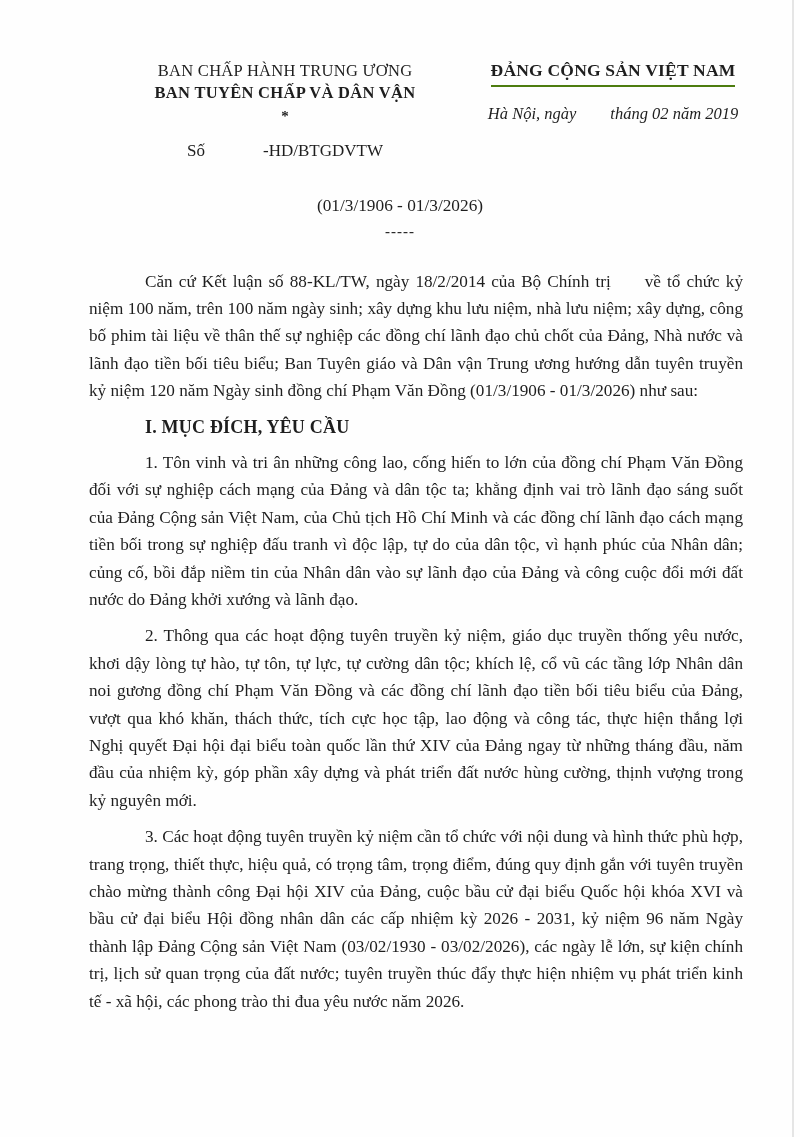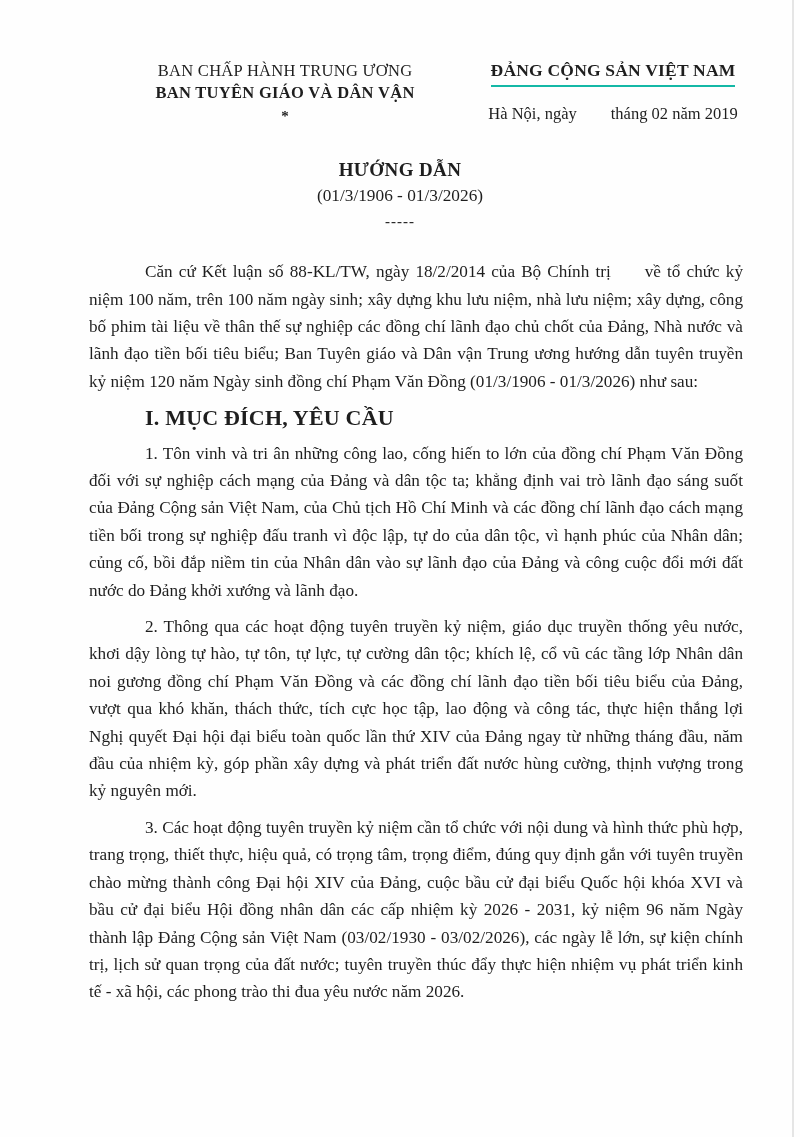--- a/index.html
+++ b/index.html
@@ -63,26 +63,27 @@
   }
   .national-block {
     width: 340px;
     text-align: center;
   }
   .party-name {
     display: inline-block;
     font-size: 17.5px;
     font-weight: bold;
     letter-spacing: 0.2px;
-    border-bottom: 2px solid #14b8a6;
+    border-bottom: 2px solid #4d7c0f;
     padding-bottom: 4px;
   }
   .place-date {
     margin-top: 17px;
     font-size: 16.5px;
+    font-style: italic;
     display: flex;
     justify-content: center;
     gap: 34px;
     white-space: nowrap;
   }
   .title-block {
     text-align: center;
     margin-top: 30px;
     line-height: 1.45;
   }
@@ -114,51 +115,54 @@
     margin: 0 0 9px 0;
     font-size: 17.2px;
     line-height: 27.4px;
     text-align: justify;
     text-indent: 56px;
   }
   .body .em {
     margin-left: 28px;
   }
   .section-heading {
-    font-size: 22px;
+    font-size: 18px;
     font-weight: bold;
     line-height: 27.4px;
     text-indent: 56px;
     margin: 7px 0 8px 0;
     letter-spacing: 0.2px;
   }
 </style>
 </head>
 <body>
 
 <div class="page">
   <div class="edge-artifact"></div>
 
   <div class="letterhead">
     <div class="org-block">
       <div class="org-parent">BAN CHẤP HÀNH TRUNG ƯƠNG</div>
-      <div class="org-name">BAN TUYÊN GIÁO VÀ DÂN VẬN</div>
+      <div class="org-name">BAN TUYÊN CHẤP VÀ DÂN VẬN</div>
       <div class="org-star">*</div>
+      <div class="doc-number">
+        <span>Số</span>
+        <span>-HD/BTGDVTW</span>
+      </div>
     </div>
     <div class="national-block">
       <span class="party-name">ĐẢNG CỘNG SẢN VIỆT NAM</span>
       <div class="place-date">
         <span>Hà Nội, ngày</span>
         <span>tháng 02 năm 2019</span>
       </div>
     </div>
   </div>
 
   <div class="title-block">
-    <div class="doc-type">HƯỚNG DẪN</div>
     <div class="doc-daterange">(01/3/1906 - 01/3/2026)</div>
     <div class="title-sep">-----</div>
   </div>
 
   <div class="body">
     <p>
       <span>Căn cứ Kết luận số 88-KL/TW, ngày 18/2/2014 của Bộ Chính trị </span><span class="em">về tổ chức kỷ niệm 100 năm, trên 100 năm ngày sinh; xây dựng khu lưu niệm, nhà lưu niệm; xây dựng, công bố phim tài liệu về thân thế sự nghiệp các đồng chí lãnh đạo chủ chốt của Đảng, Nhà nước và lãnh đạo tiền bối tiêu biểu;</span><span> Ban Tuyên giáo và Dân vận Trung ương hướng dẫn tuyên truyền kỷ niệm 120 năm Ngày sinh đồng chí Phạm Văn Đồng (01/3/1906 - 01/3/2026) như sau:</span>
     </p>
 
     <div class="section-heading">I. MỤC ĐÍCH, YÊU CẦU</div>

